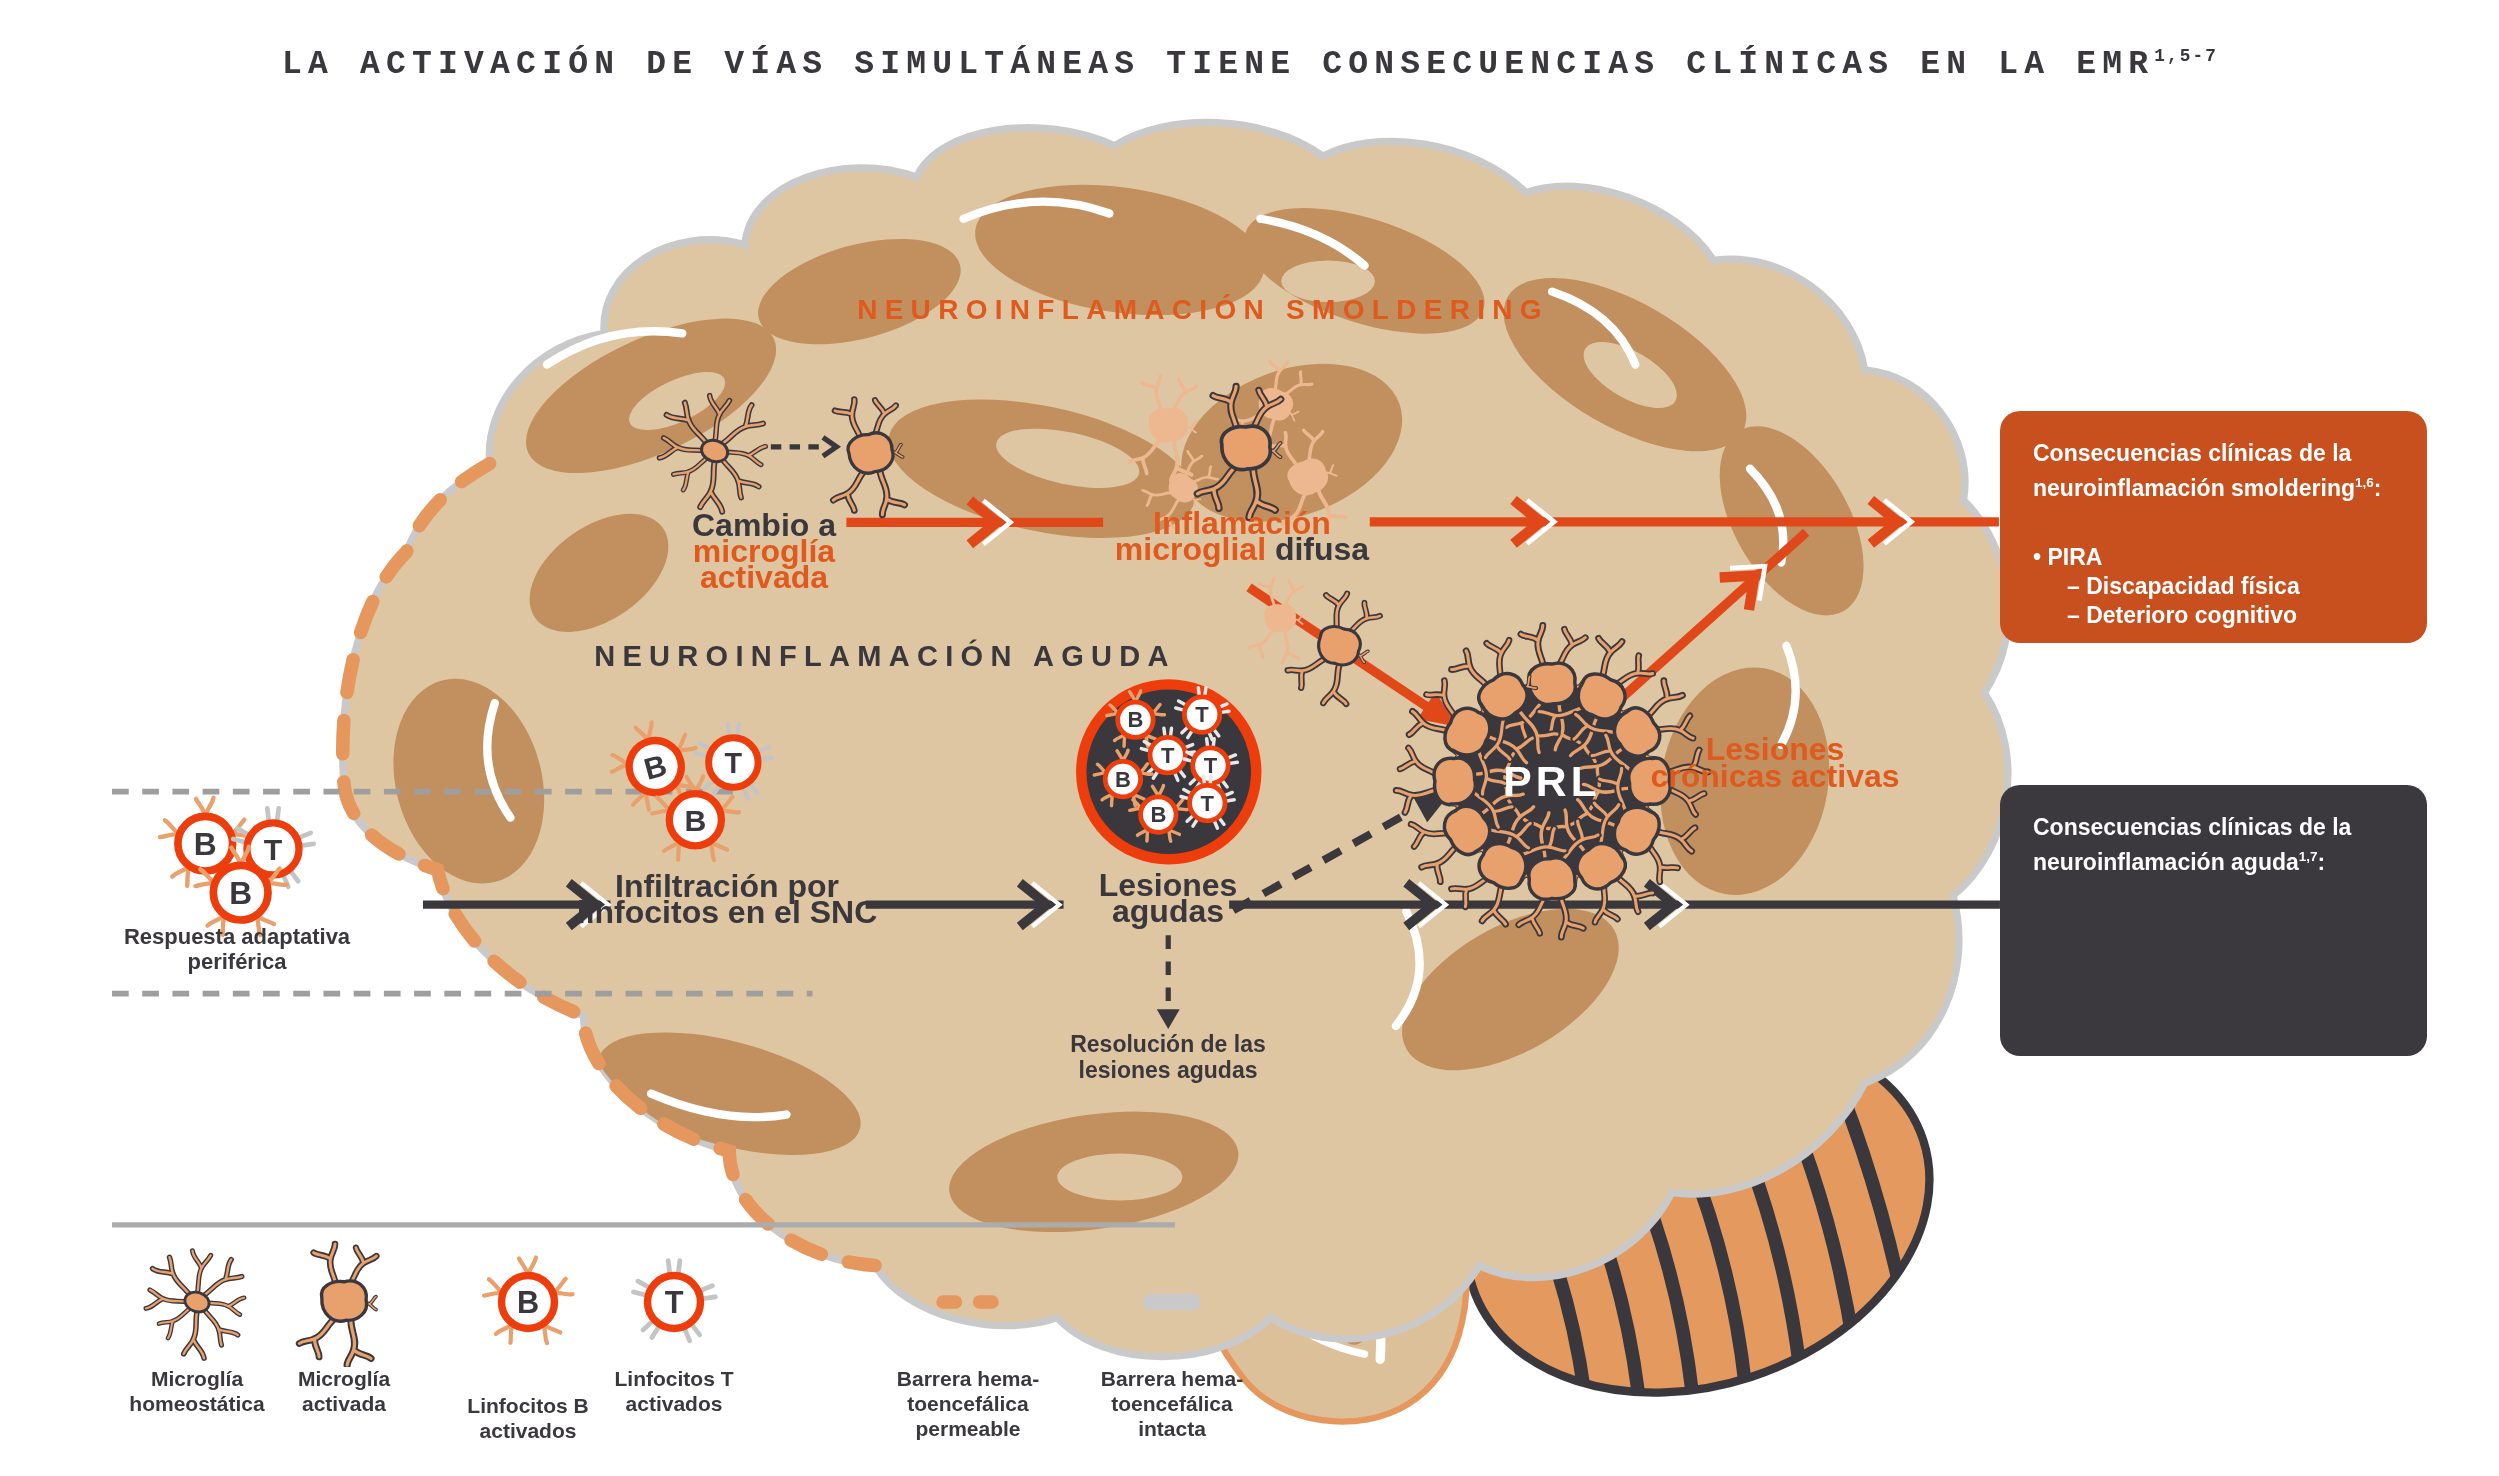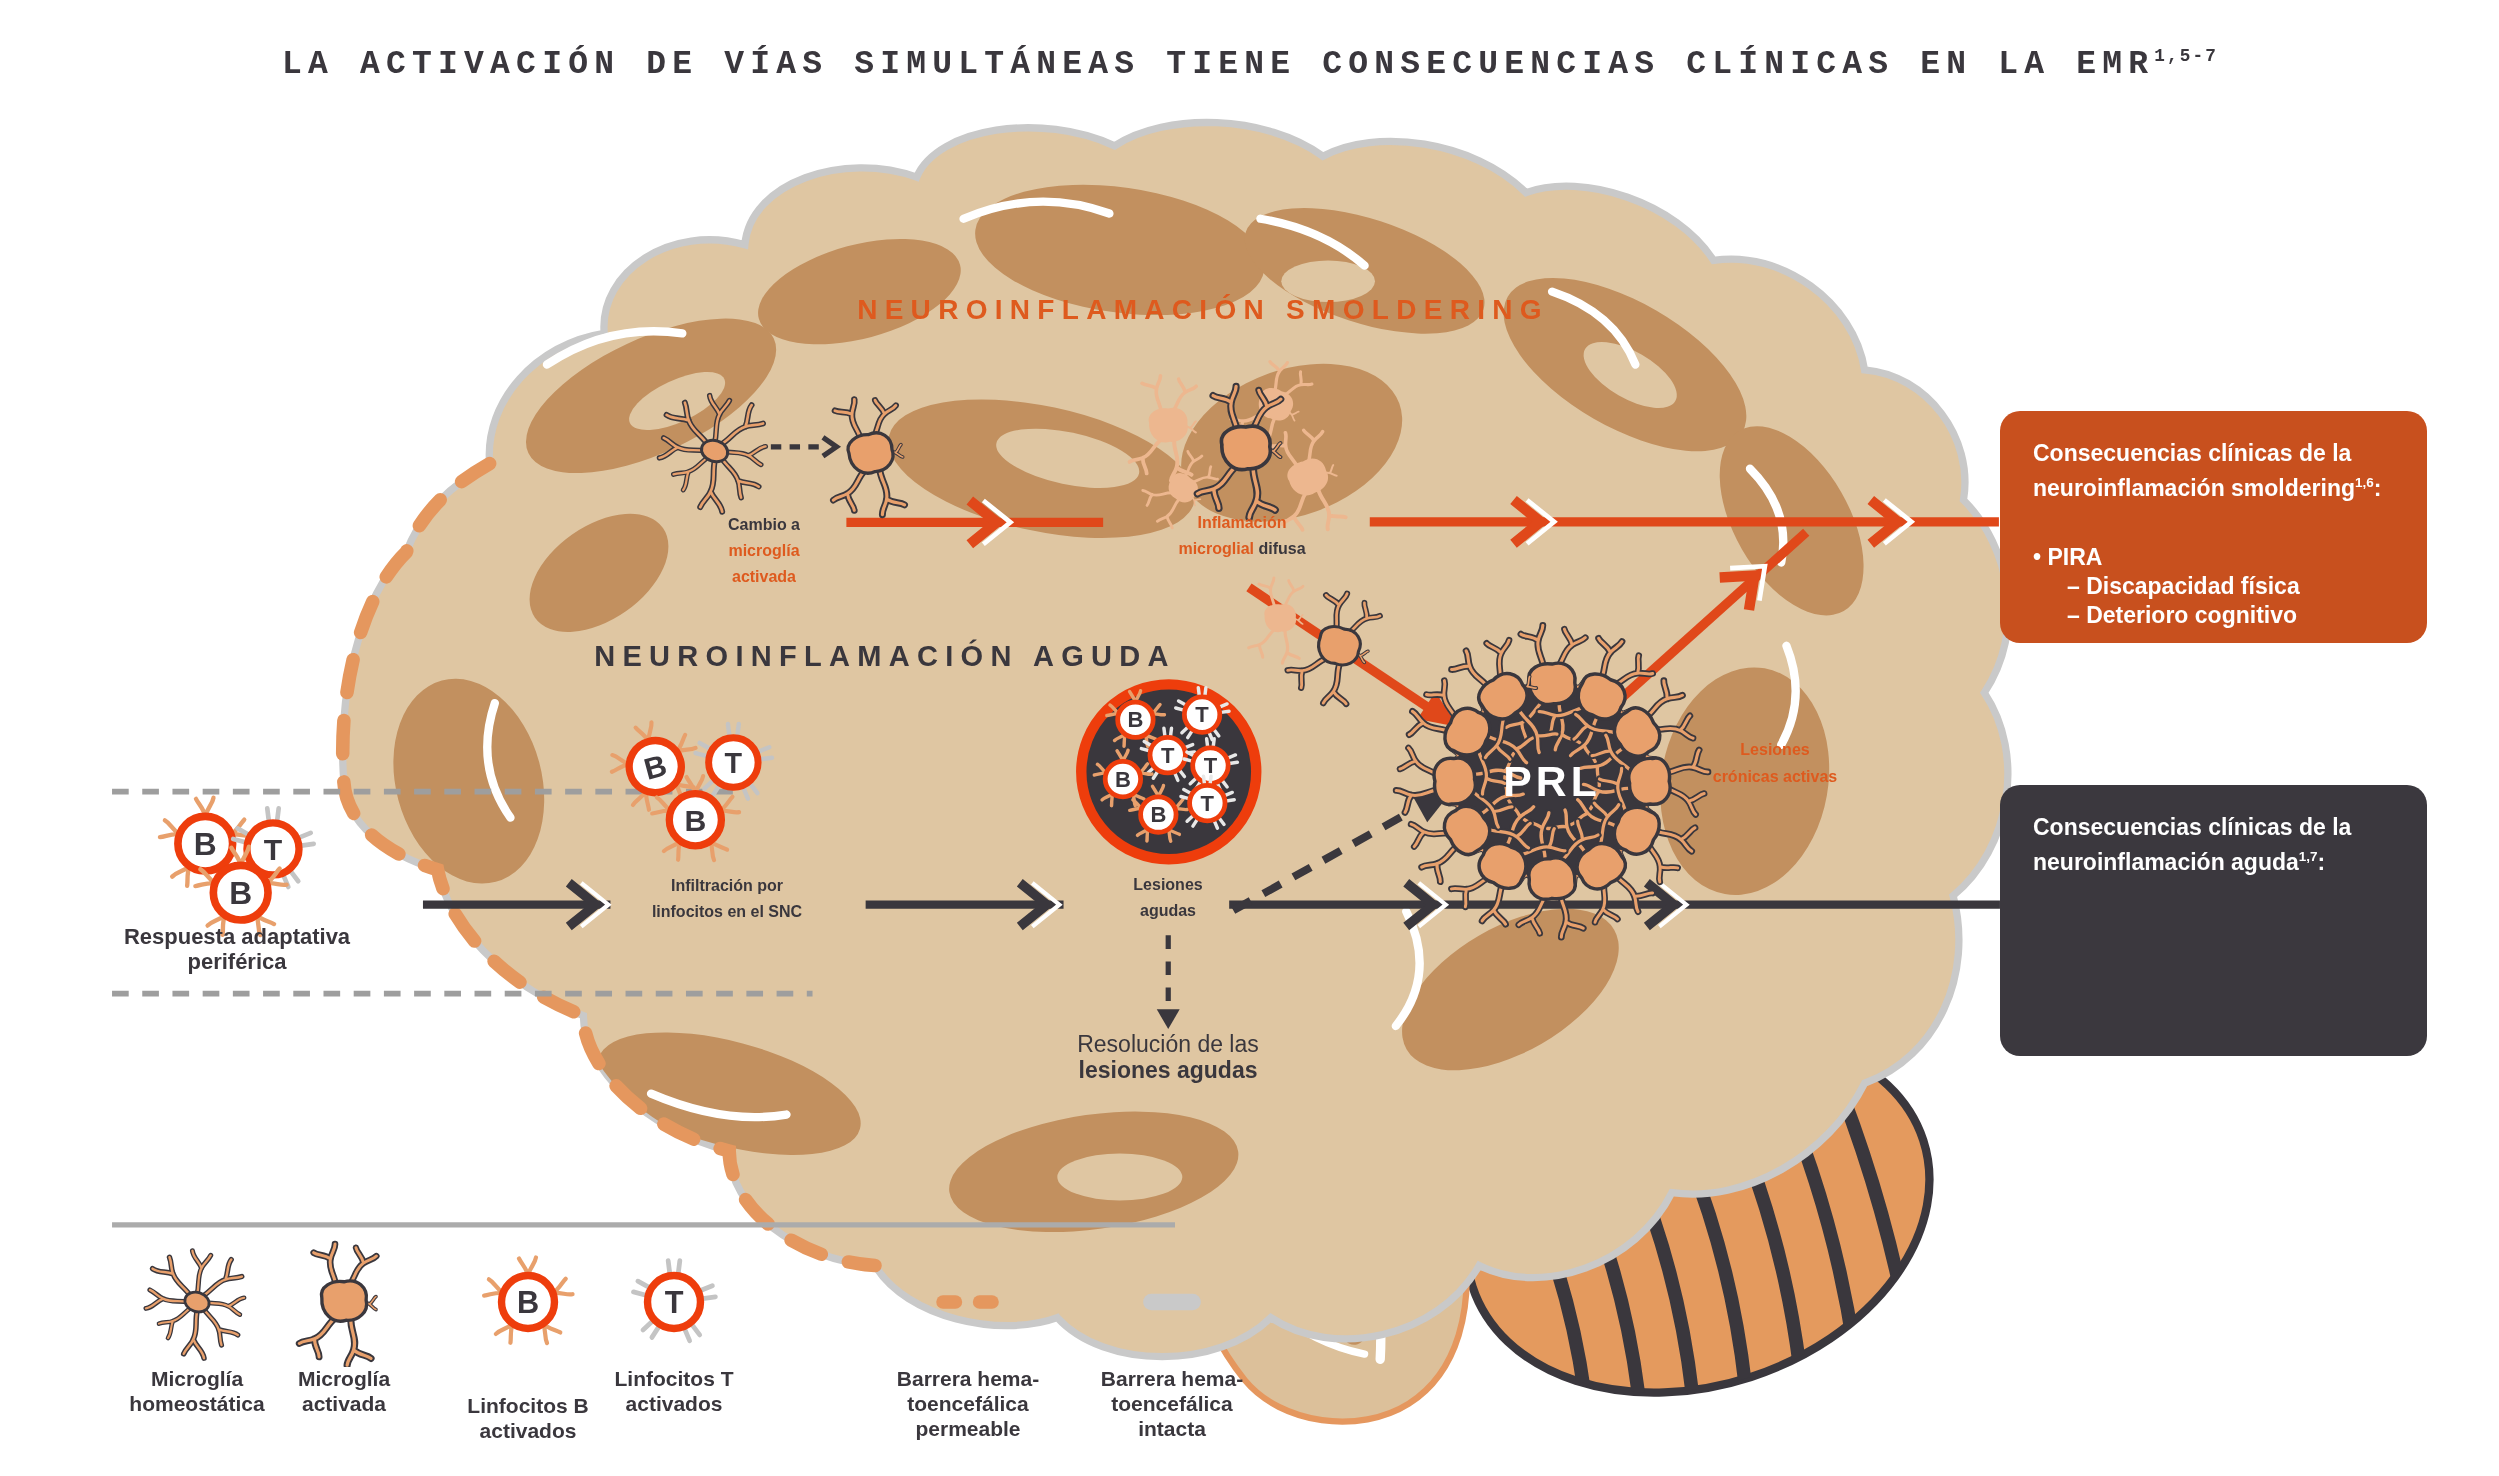--- a/index.html
+++ b/index.html
@@ -12,24 +12,24 @@
   .stage{position:relative;width:2500px;height:1477px;background:#fff;overflow:hidden;
          font-family:"Liberation Sans",sans-serif;}
   .art{position:absolute;left:0;top:0;}
   .lbl{position:absolute;transform:translateX(-50%);text-align:center;font-weight:700;
        color:var(--dark);white-space:nowrap;line-height:1.1;}
   .ttl{font-size:33px;font-weight:800;letter-spacing:6.2px;color:var(--dark);font-family:Liberation Mono, monospace;}
   .ttl sup{font-size:17.7px;letter-spacing:2.1px;}
   .sec{font-weight:800;letter-spacing:7.3px;}
   .sec.smold{font-size:28px;color:var(--orange-heading);}
   .sec.aguda{font-size:29px;color:var(--dark);}
-  .l-sm{font-size:16px;line-height:26px;}
+  .l-sm{font-size:32px;line-height:26px;}
   .org{color:var(--orange-heading);}
   .drk{color:var(--dark);}
-  .resol1{font-weight:400;}
+  .resol1{font-weight:700;}
   .bx{position:absolute;width:427px;border-radius:20px;color:#fff;box-sizing:border-box;
       padding:28px 29px 0 33px;}
   .bx-h{font-size:23px;line-height:29px;font-weight:700;}
   .bx-h sup{font-size:13.5px;}
   .bx-lines{margin-top:40px;font-size:23px;line-height:29px;font-weight:700;}
   .bx-lines .ind{padding-left:34px;}
   .bx-lines .ind2{padding-left:19px;}
   .legend-item{position:absolute;top:1238px;width:208px;display:flex;flex-direction:column;
       align-items:center;}
   .legend-icon{height:127px;display:flex;align-items:center;justify-content:center;}

